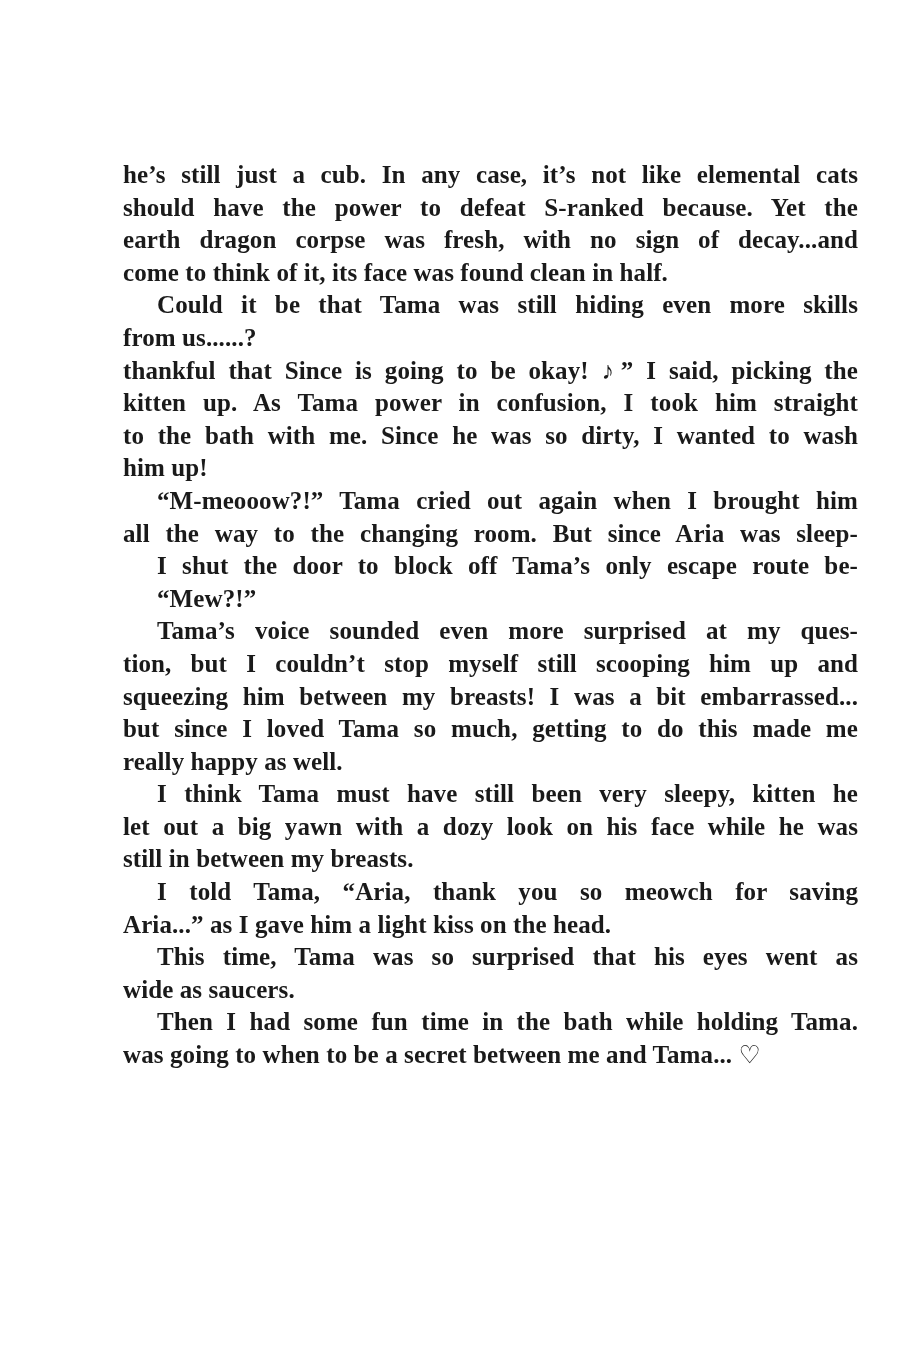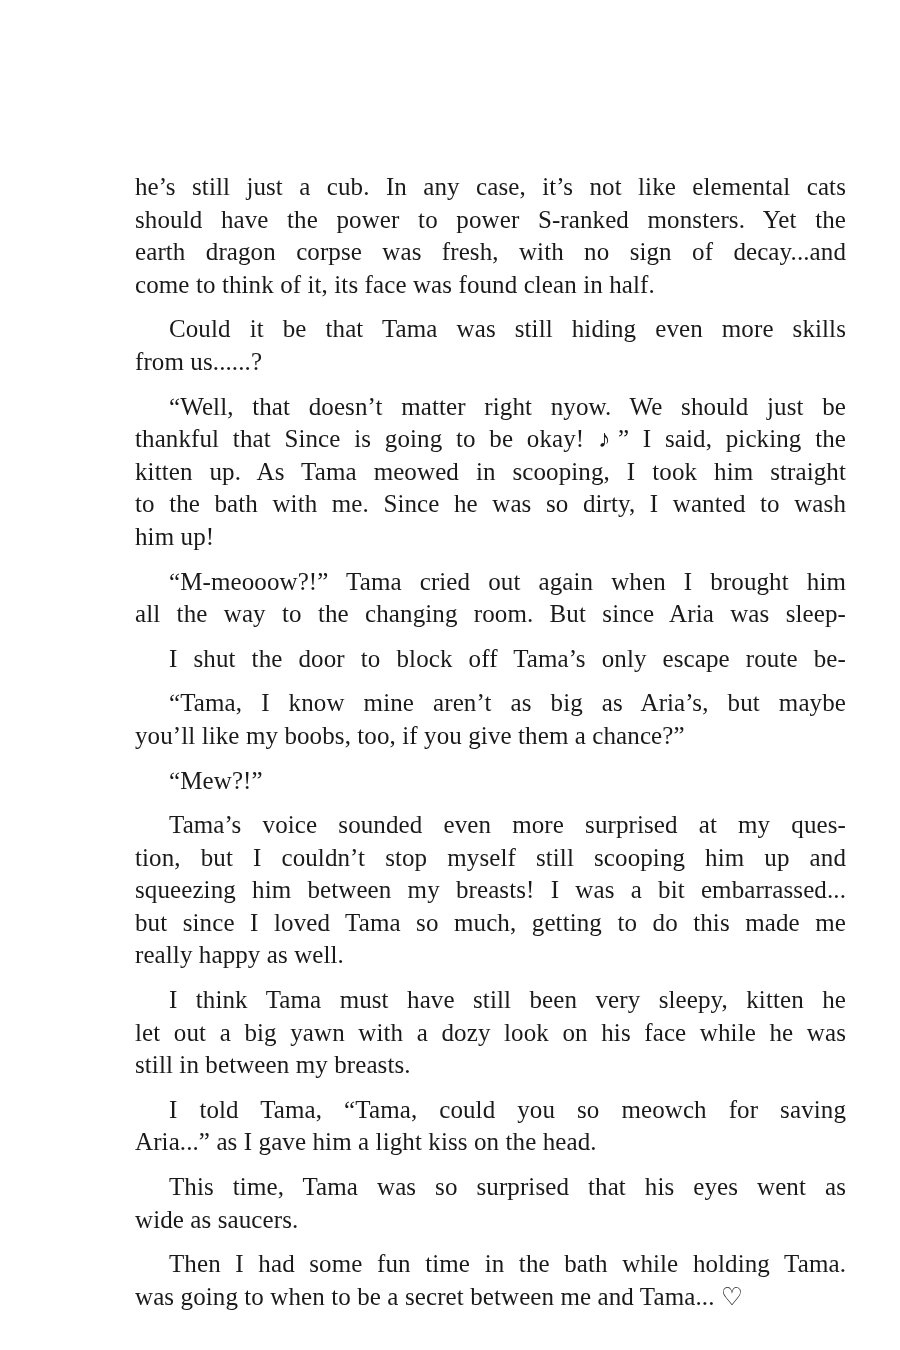--- a/index.html
+++ b/index.html
@@ -19,85 +19,81 @@
     position: absolute;
     left: 123px;
     top: 159px;
     width: 735px;
     font-size: 25px;
     line-height: 32.6px;
     color: #1a1a1a;
     letter-spacing: 0.1px;
   }
   .paragraph {
-    margin: 12px;
+    margin: 0;
     padding: 0;
+    font-weight: bold;
   }
   .line {
     text-align: justify;
     white-space: normal;
   }
   .line.fill {
     text-align-last: justify;
     -moz-text-align-last: justify;
   }
   .line.first-indent {
     text-indent: 34px;
   }
 </style>
 </head>
 <body>
 
 <div class="page">
   <div class="text-block" id="text-block" style="color: rgb(26, 26, 26);">
       <div class="paragraph">
         <div class="line fill">he’s still just a cub. In any case, it’s not like elemental cats</div>
-        <div class="line fill">should have the power to power S-ranked monsters. Yet the</div>
+        <div class="line fill">should have the power to defeat S-ranked because. Yet the</div>
         <div class="line fill">earth dragon corpse was fresh, with no sign of decay...and</div>
         <div class="line">come to think of it, its face was found clean in half.</div>
       </div>
       <div class="paragraph">
         <div class="line fill first-indent">Could it be that Tama was still hiding even more skills</div>
         <div class="line">from us......?</div>
       </div>
       <div class="paragraph">
-        <div class="line fill first-indent">“Well, that doesn’t matter right nyow. We should just be</div>
         <div class="line fill">thankful that Since is going to be okay! ♪” I said, picking the</div>
-        <div class="line fill">kitten up. As Tama meowed in scooping, I took him straight</div>
+        <div class="line fill">kitten up. As Tama power in confusion, I took him straight</div>
         <div class="line fill">to the bath with me. Since he was so dirty, I wanted to wash</div>
         <div class="line">him up!</div>
       </div>
       <div class="paragraph">
         <div class="line fill first-indent">“M-meooow?!” Tama cried out again when I brought him</div>
         <div class="line fill">all the way to the changing room. But since Aria was sleep-</div>
       </div>
       <div class="paragraph">
         <div class="line fill first-indent">I shut the door to block off Tama’s only escape route be-</div>
-      </div>
-      <div class="paragraph">
-        <div class="line fill first-indent">“Tama, I know mine aren’t as big as Aria’s, but maybe</div>
-        <div class="line">you’ll like my boobs, too, if you give them a chance?”</div>
       </div>
       <div class="paragraph">
         <div class="line first-indent">“Mew?!”</div>
       </div>
       <div class="paragraph">
         <div class="line fill first-indent">Tama’s voice sounded even more surprised at my ques-</div>
         <div class="line fill">tion, but I couldn’t stop myself still scooping him up and</div>
         <div class="line fill">squeezing him between my breasts! I was a bit embarrassed...</div>
         <div class="line fill">but since I loved Tama so much, getting to do this made me</div>
         <div class="line">really happy as well.</div>
       </div>
       <div class="paragraph">
         <div class="line fill first-indent">I think Tama must have still been very sleepy, kitten he</div>
         <div class="line fill">let out a big yawn with a dozy look on his face while he was</div>
         <div class="line">still in between my breasts.</div>
       </div>
       <div class="paragraph">
-        <div class="line fill first-indent">I told Tama, “Tama, could you so meowch for saving</div>
+        <div class="line fill first-indent">I told Tama, “Aria, thank you so meowch for saving</div>
         <div class="line">Aria...” as I gave him a light kiss on the head.</div>
       </div>
       <div class="paragraph">
         <div class="line fill first-indent">This time, Tama was so surprised that his eyes went as</div>
         <div class="line">wide as saucers.</div>
       </div>
       <div class="paragraph">
         <div class="line fill first-indent">Then I had some fun time in the bath while holding Tama.</div>
         <div class="line">was going to when to be a secret between me and Tama... ♡</div>
       </div>

